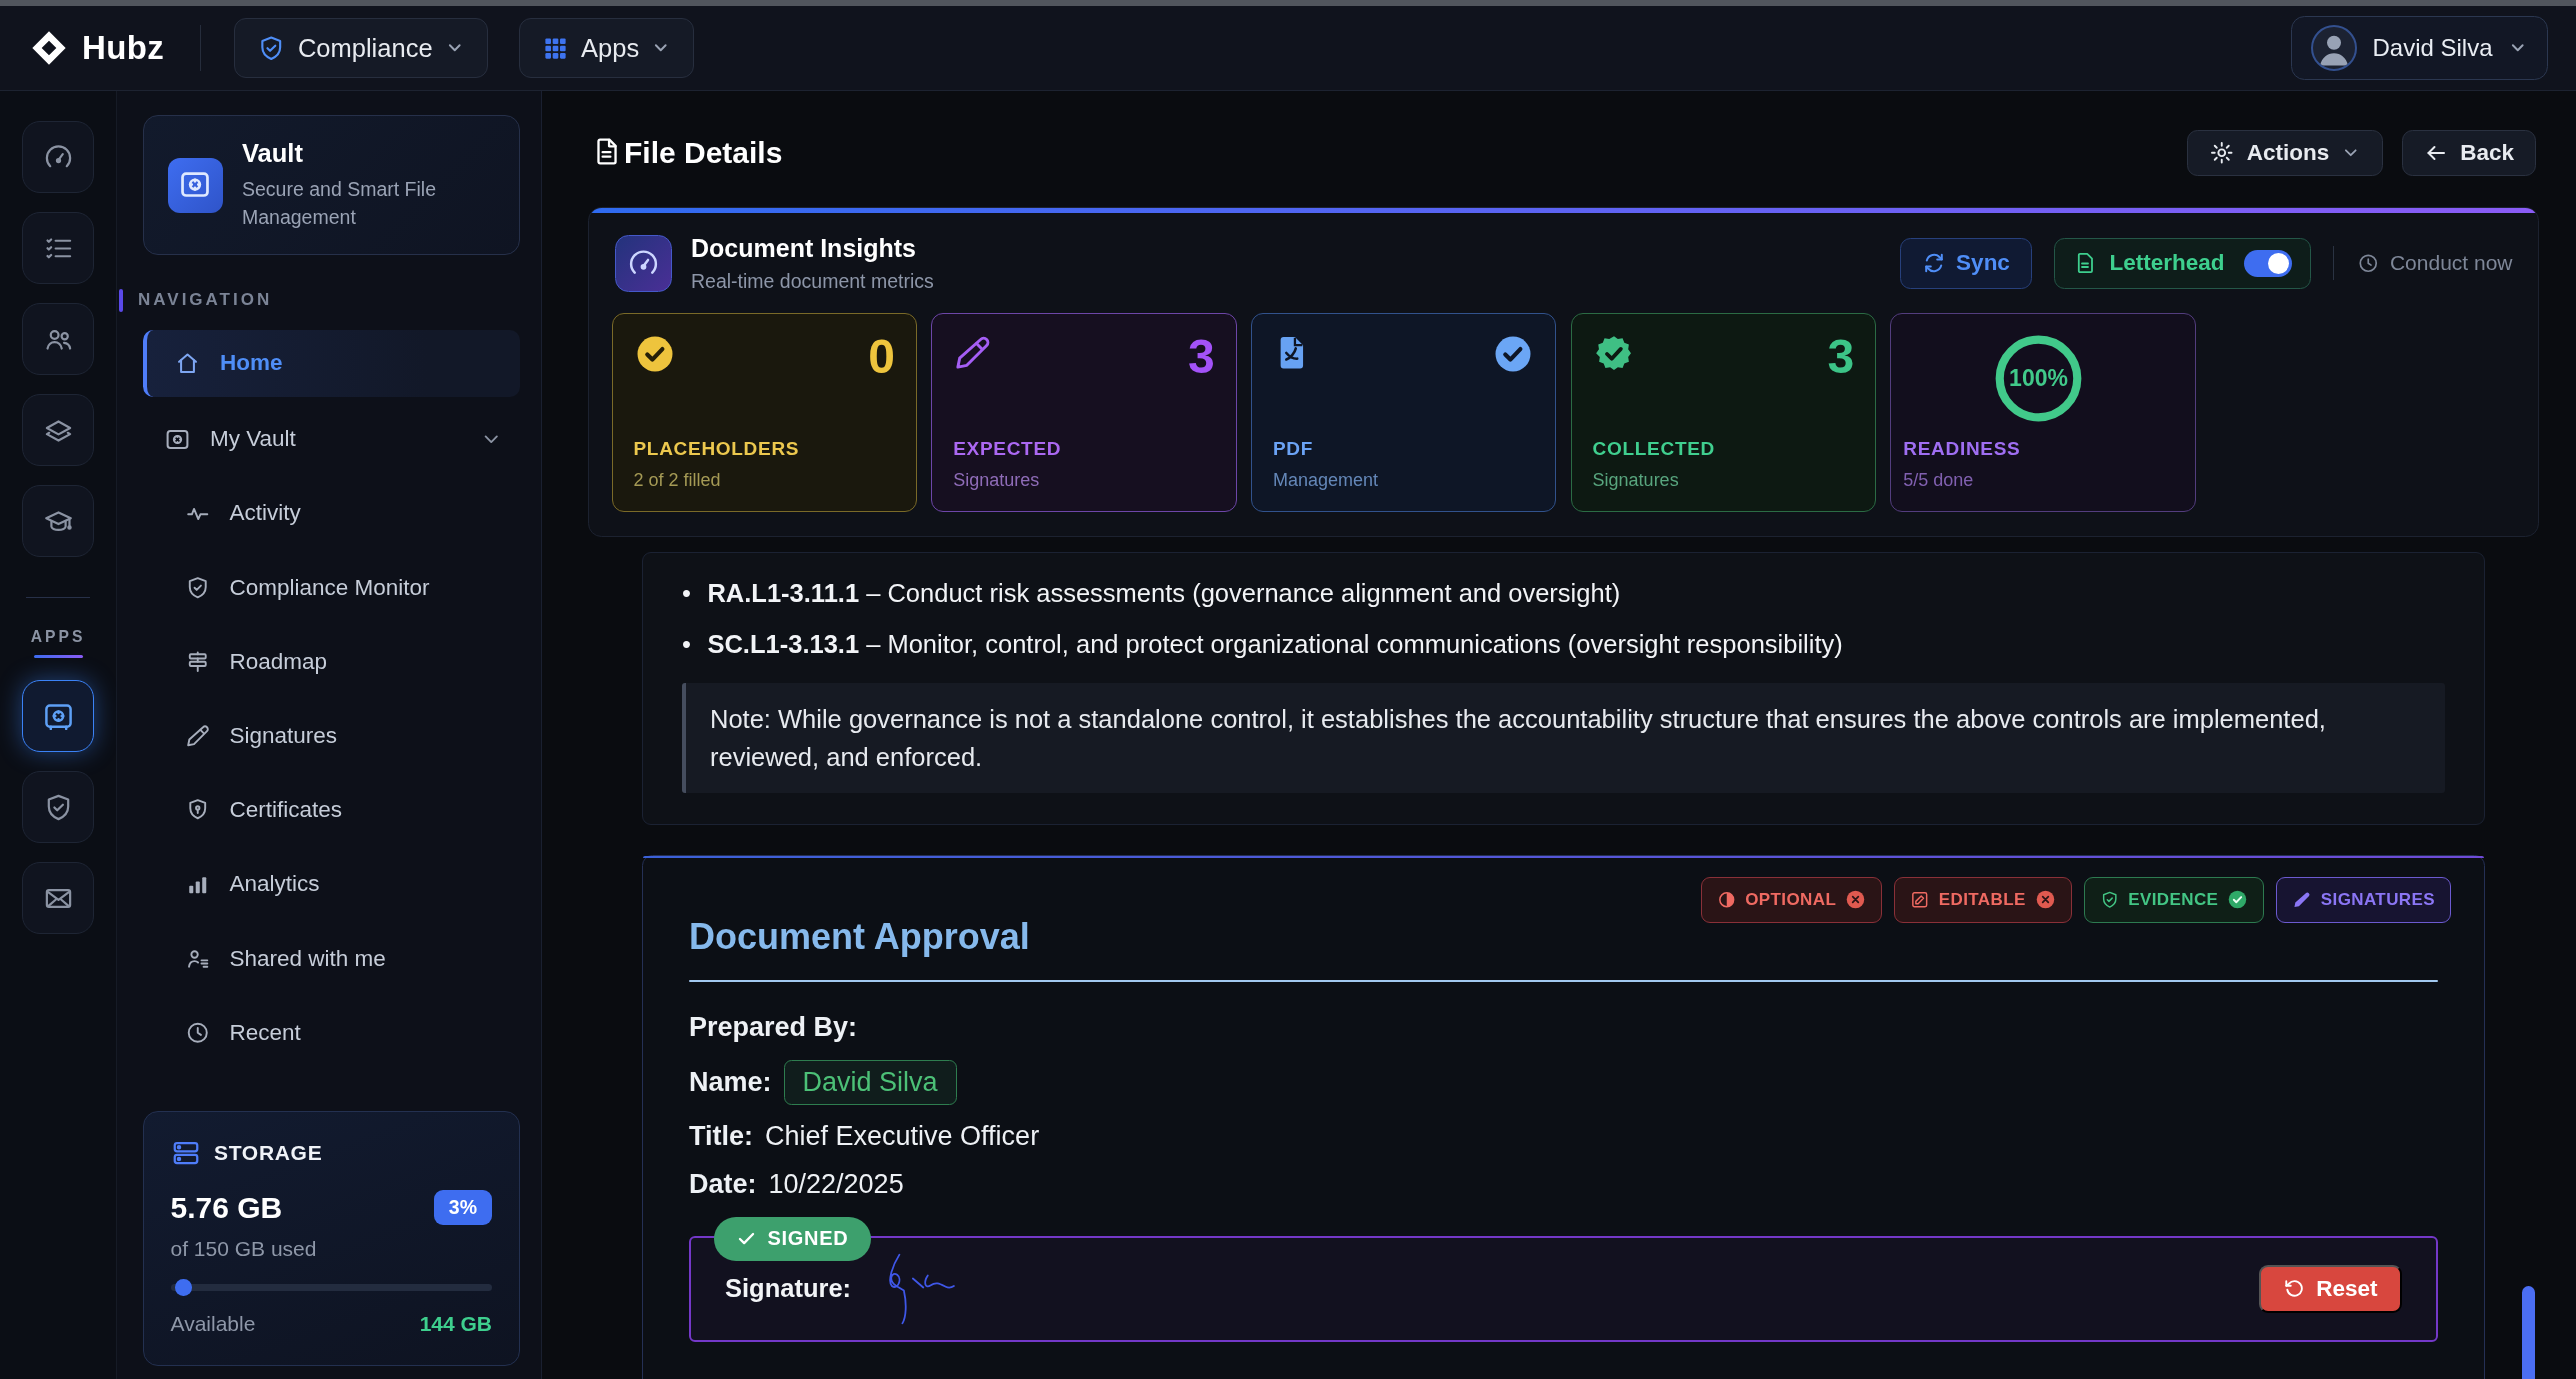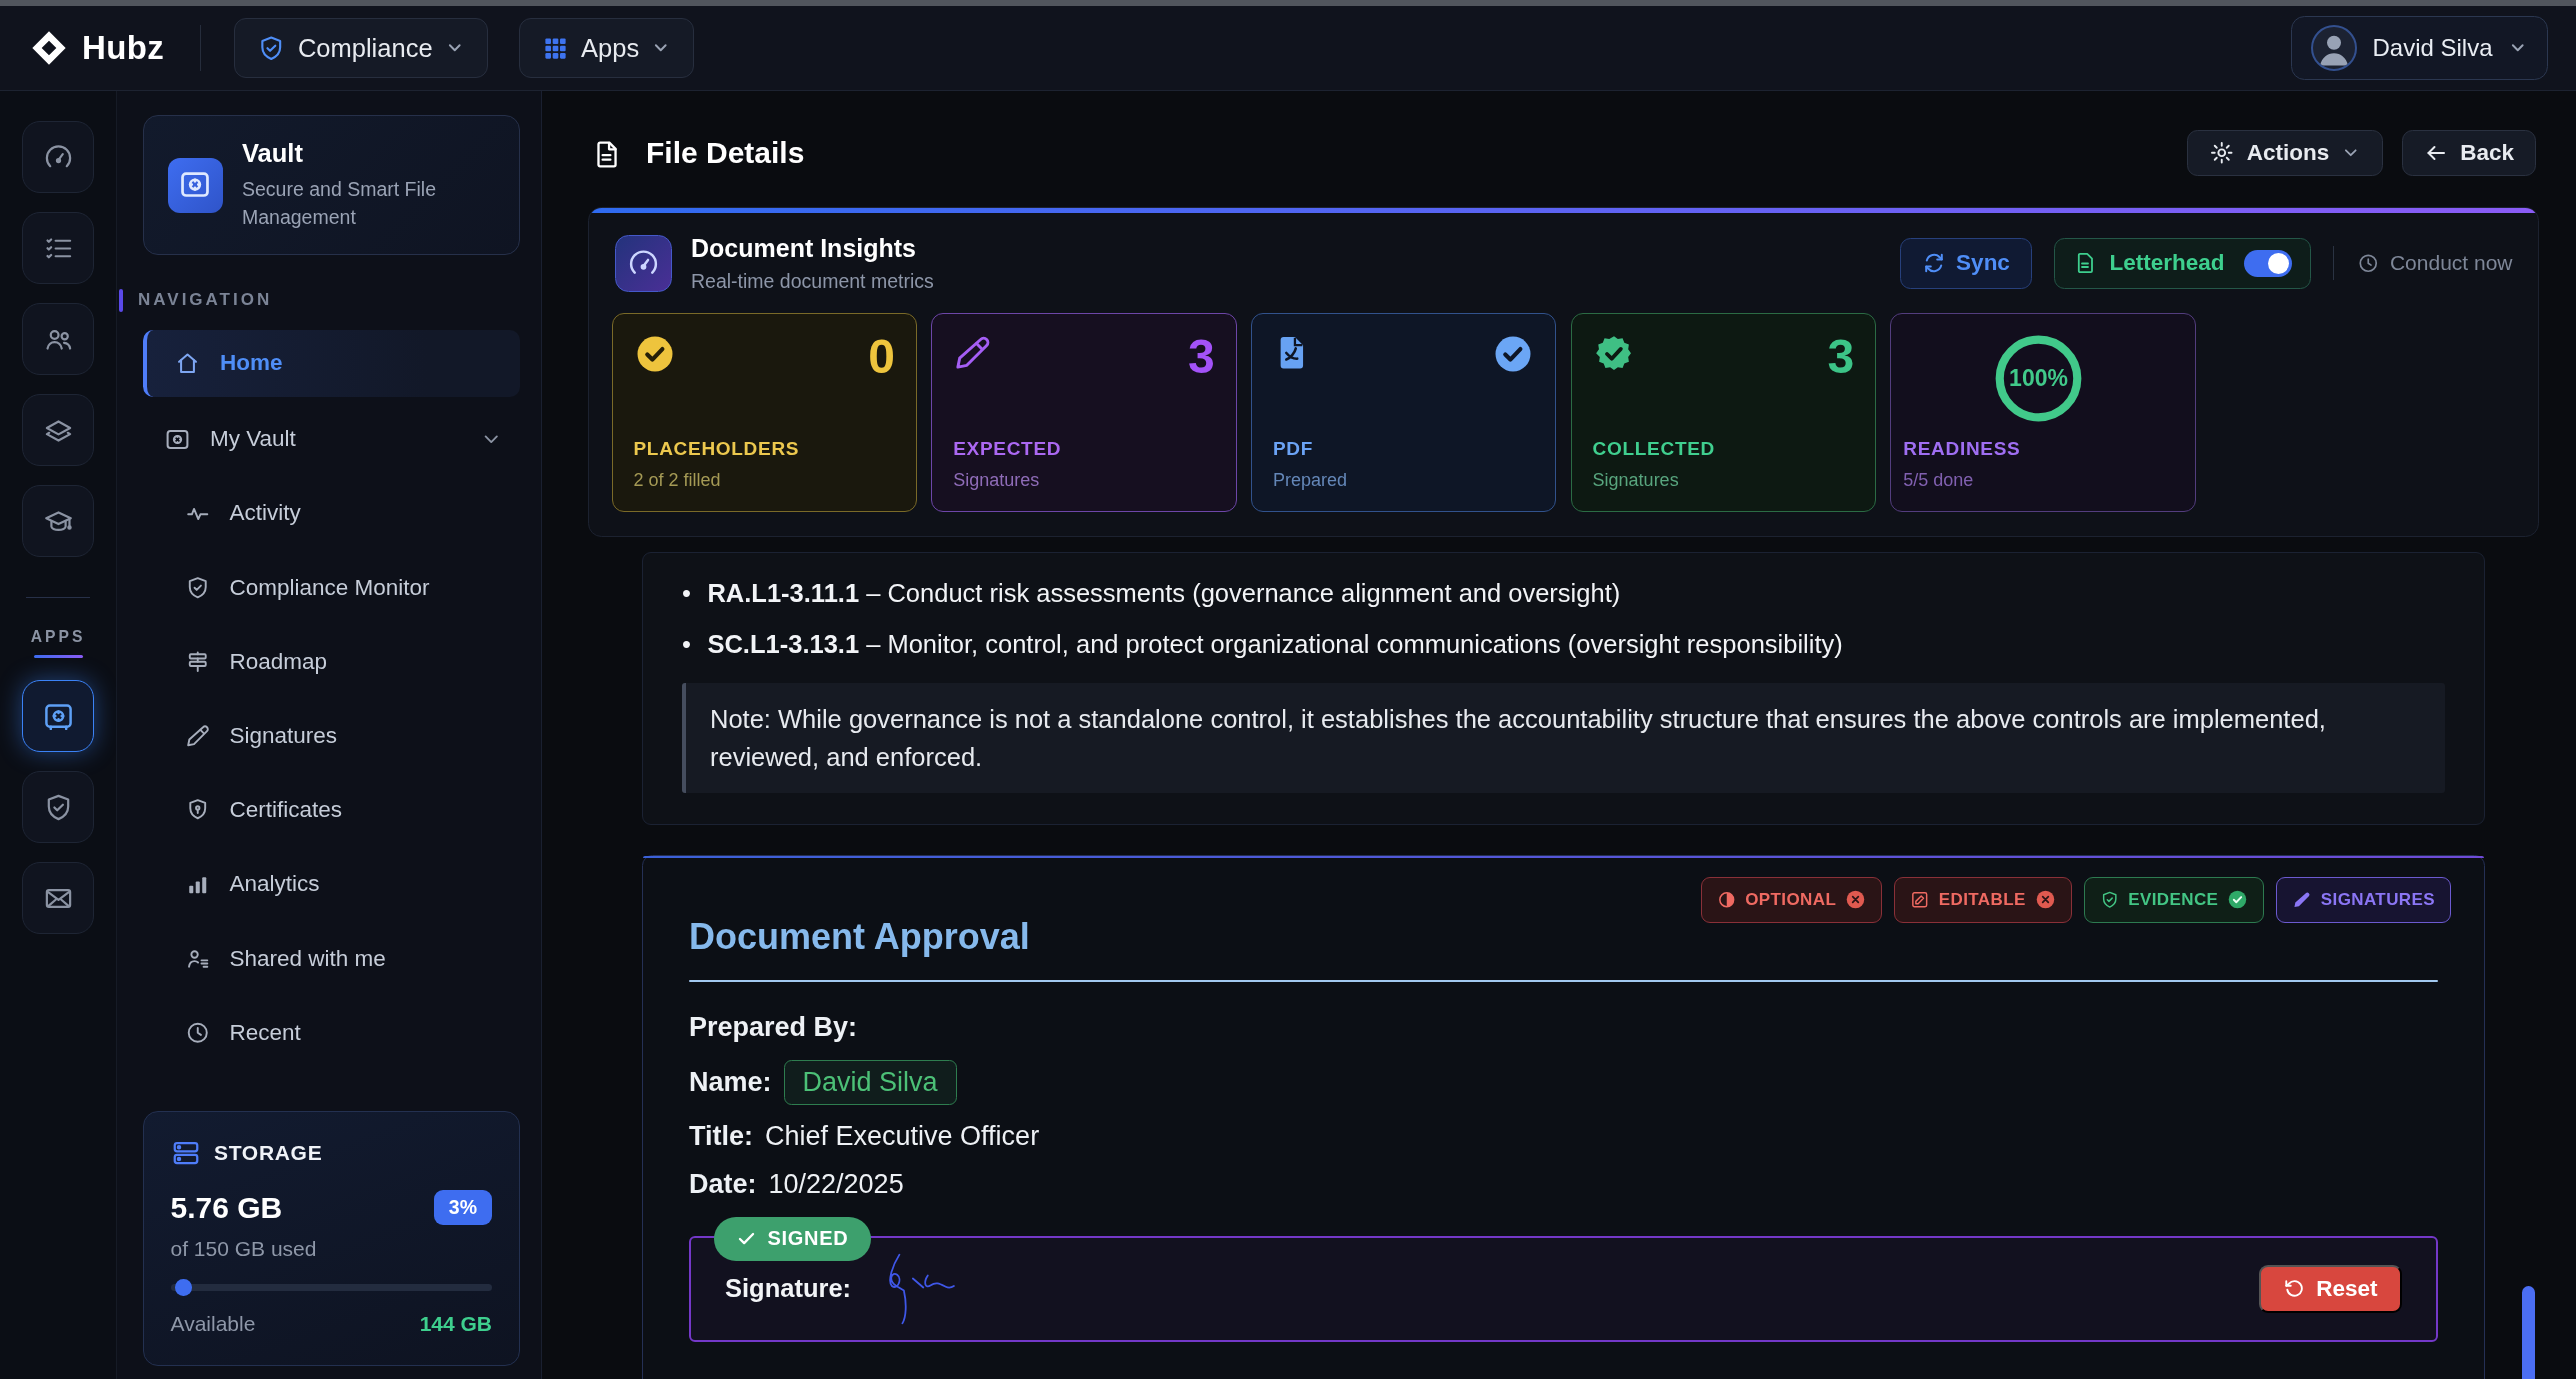--- a/index.html
+++ b/index.html
@@ -80,21 +80,21 @@
   .storage-note { font-size:21px; color:#8e97a8; margin-bottom:22.5px; }
   .storage-track { position:relative; height:7.5px; border-radius:3.7px; background:#232c3f; margin-bottom:21px; }
   .storage-dot { position:absolute; left:1.5%; top:-4.5px; width:16.5px; height:16.5px; border-radius:50%; background:#3e6df0; }
   .storage-foot { display:flex; justify-content:space-between; font-size:21px; }
   .storage-avail-label { color:#8e97a8; }
   .storage-avail-value { color:#3ecf8e; font-weight:700; }
 
   
   .main { flex:1; position:relative; background:#0a0c10; padding:39px 37px 0 46px; overflow:hidden; }
   .main-header { display:flex; align-items:center; margin-bottom:31px; padding:0 3px; }
-  .page-title-wrap { display:flex; align-items:flex-end; gap:24px; }
+  .page-title-wrap { display:flex; align-items:flex-start; gap:2px; }
   .page-title { font-size:30px; font-weight:800; color:#fff; }
   .mh-spacer { flex:1; }
   .hdr-btn { display:flex; align-items:center; gap:12px; background:#161b26; border:1.1px solid #2a3140;
              border-radius:10.5px; padding:0 21px; height:46px; font-size:22.5px; font-weight:600; color:#e8ebf0; cursor:pointer; }
   .hdr-btn + .hdr-btn { margin-left:19.5px; }
 
   
   .insights { position:relative; background:#0e1118; border:0.7px solid #1c2230; border-radius:13.5px;
               overflow:hidden; }
   .insights::before { content:""; position:absolute; top:0; left:0; right:0; height:4.5px;
@@ -606,21 +606,21 @@
                   </svg>
                 </span>
               <span style="color:#6ba6f5">
                   <svg width="42" height="42" viewBox="0 0 24 24">
                     <circle cx="12" cy="12" r="10" fill="currentColor"></circle>
                     <path d="M7.6 12.3l2.9 2.9 5.7-6" fill="none" stroke="#0e1626" stroke-width="2.4" stroke-linecap="round" stroke-linejoin="round"></path>
                   </svg>
                 </span>
             </div>
             <div class="icard-label">PDF</div>
-            <div class="icard-sub">Prepared</div>
+            <div class="icard-sub">Management</div>
           </div>
 
           <div class="icard green">
             <div class="icard-top">
               <span style="color:#3fbf84">
                   <svg width="42" height="42" viewBox="0 0 24 24">
                     <path fill="currentColor" d="M12 1.8l2.2 1.6 2.7-.4 1 2.6 2.6 1-.4 2.7 1.6 2.2-1.6 2.2.4 2.7-2.6 1-1 2.6-2.7-.4-2.2 1.6-2.2-1.6-2.7.4-1-2.6-2.6-1 .4-2.7L1.8 11.5l1.6-2.2-.4-2.7 2.6-1 1-2.6 2.7.4z"></path>
                     <path d="M8 12l2.7 2.7 5.2-5.6" fill="none" stroke="#0d1912" stroke-width="2.2" stroke-linecap="round" stroke-linejoin="round"></path>
                   </svg>
                 </span>

